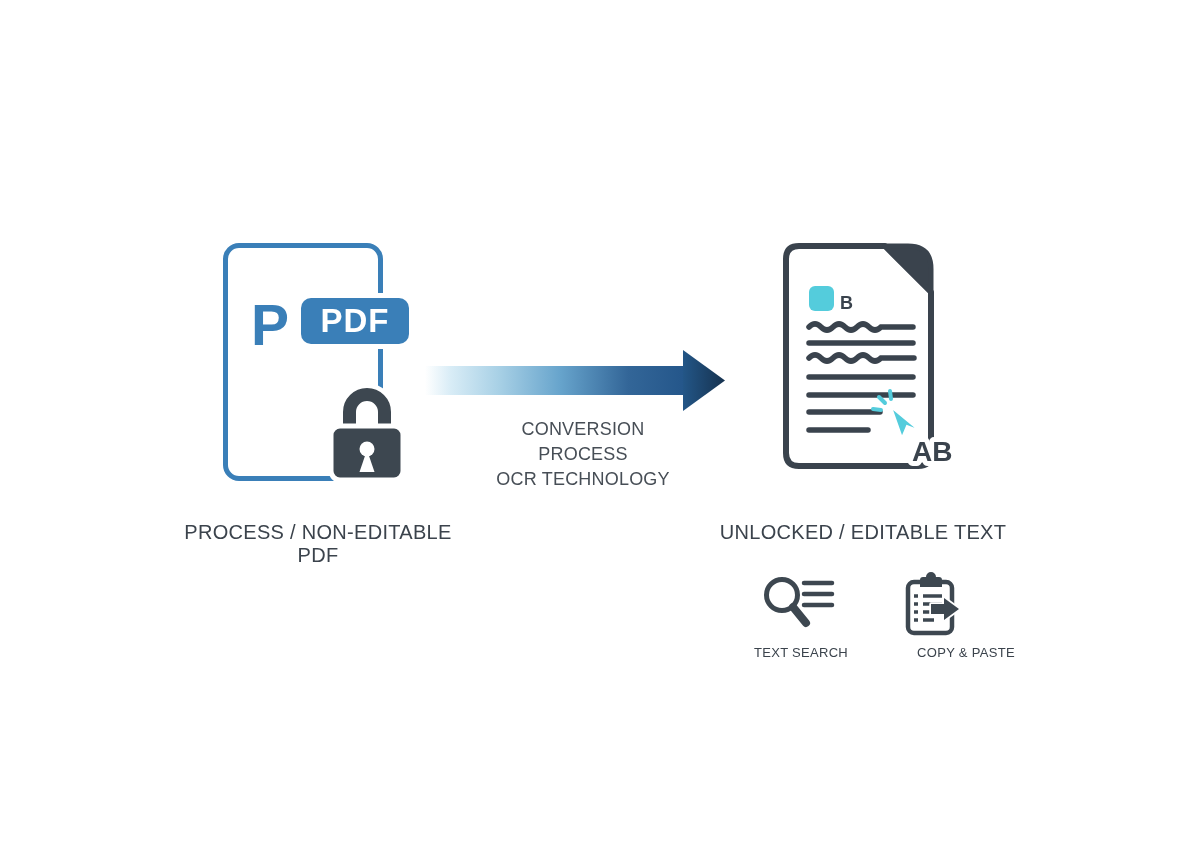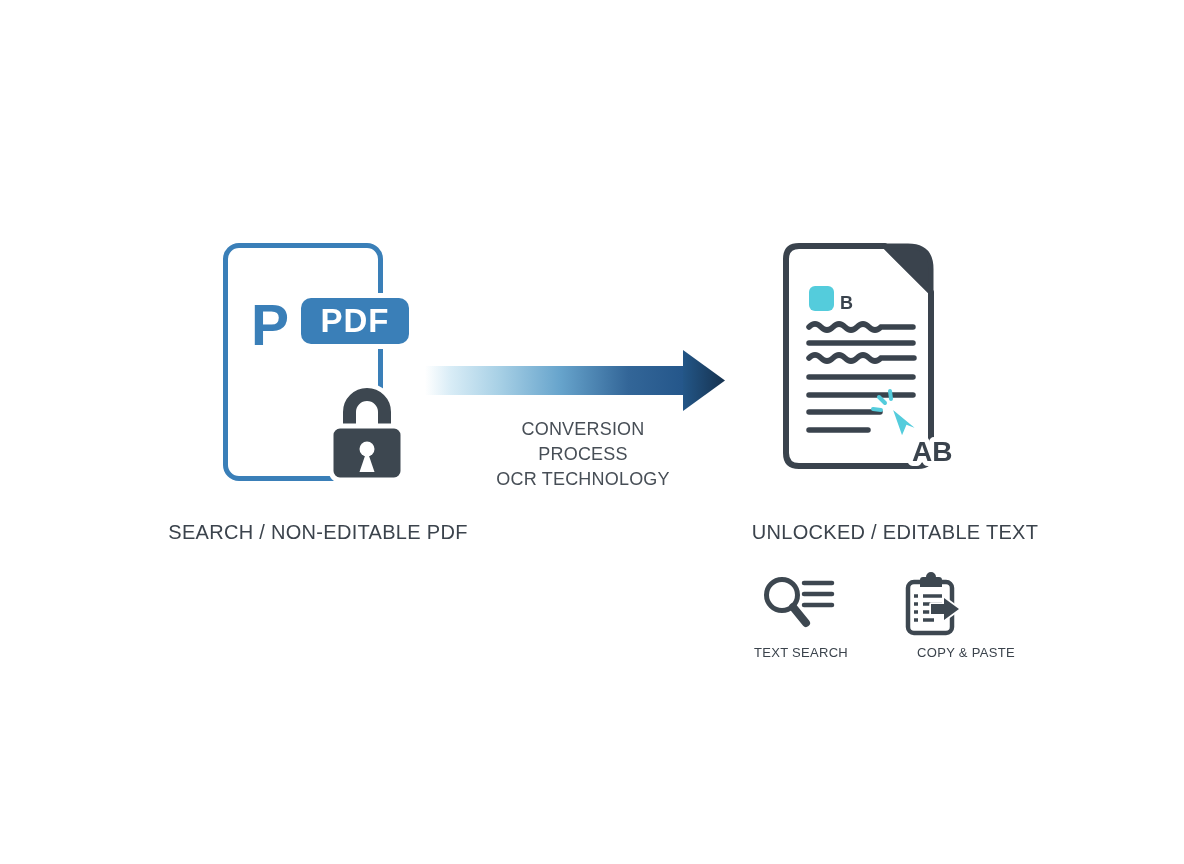--- a/index.html
+++ b/index.html
@@ -44,21 +44,21 @@
     font-size:18px; font-weight:500; color:#474e56; letter-spacing:0.2px;
     line-height:1.38;
   }
 
   
   .caption {
     position:absolute; top:521px; width:300px; text-align:center;
     font-size:20px; font-weight:500; color:#3b434c; letter-spacing:0.3px;
   }
   .caption.left  { left:168px; }
-  .caption.right { left:745px; }
+  .caption.right { left:713px; }
 
   
   .doc-right-svg { position:absolute; left:779px; top:241px; overflow:visible; }
 
   
   .feature-svg { position:absolute; overflow:visible; }
   .feature-label {
     position:absolute; top:645px; width:140px; text-align:center;
     font-size:13px; font-weight:500; color:#3b434c; letter-spacing:0.3px;
   }
@@ -80,21 +80,21 @@
 
   <svg class="lock-svg" width="80" height="104" viewBox="0 0 80 104">
 
     <path d="M22.5 52 V32 a17.5 17.5 0 0 1 35 0 V52" fill="none" stroke="#ffffff" stroke-width="22"></path>
     <path d="M22.5 52 V32 a17.5 17.5 0 0 1 35 0 V52" fill="none" stroke="#3d4750" stroke-width="13"></path>
     <rect x="4" y="46" width="72" height="54" rx="9" fill="#3d4750" stroke="#ffffff" stroke-width="5"></rect>
     <circle cx="40" cy="69" r="7.5" fill="#ffffff"></circle>
     <path d="M40 70 L32.5 92 H47.5 Z" fill="#ffffff"></path>
   </svg>
 
-  <div class="caption left">SEARCH / NON-EDITABLE PDF</div>
+  <div class="caption left">PROCESS / NON-EDITABLE PDF</div>
 
   <div class="arrow-shaft"></div>
   <div class="arrow-head"></div>
   <div class="arrow-caption">
     <div>CONVERSION PROCESS</div>
     <div>OCR TECHNOLOGY</div>
   </div>
 
   <svg class="doc-right-svg" width="186" height="232" viewBox="0 0 186 232">
 

